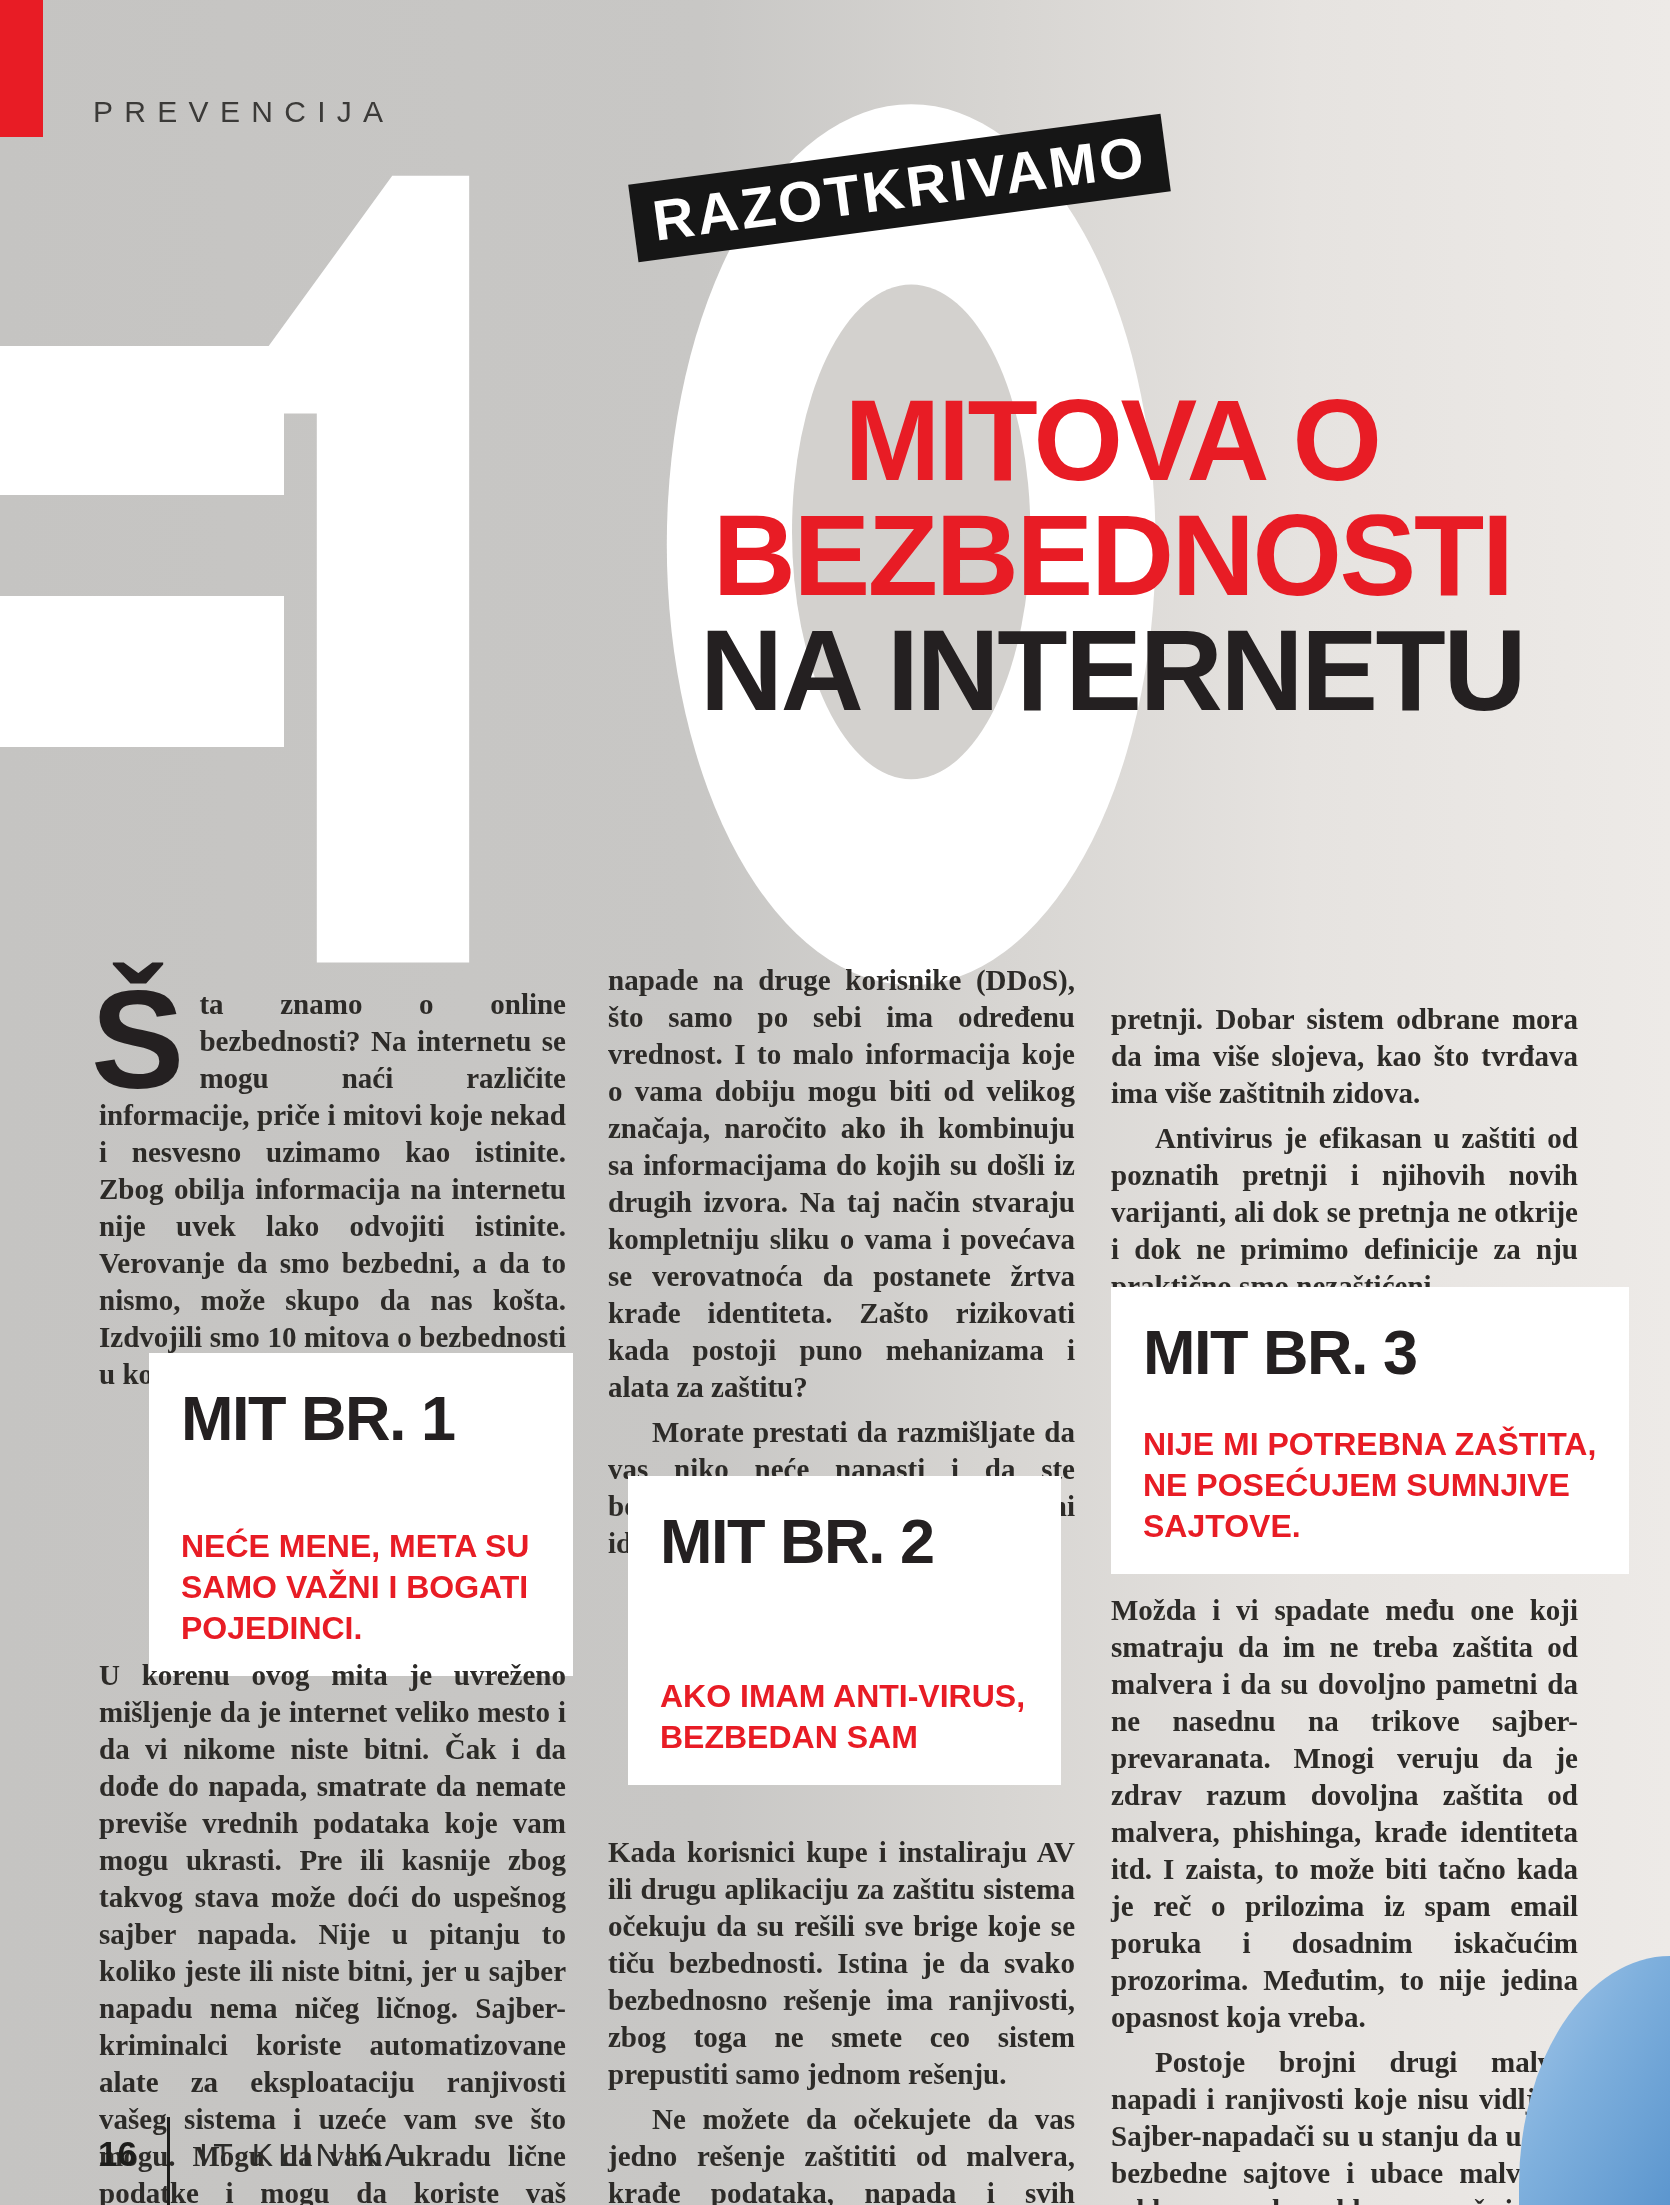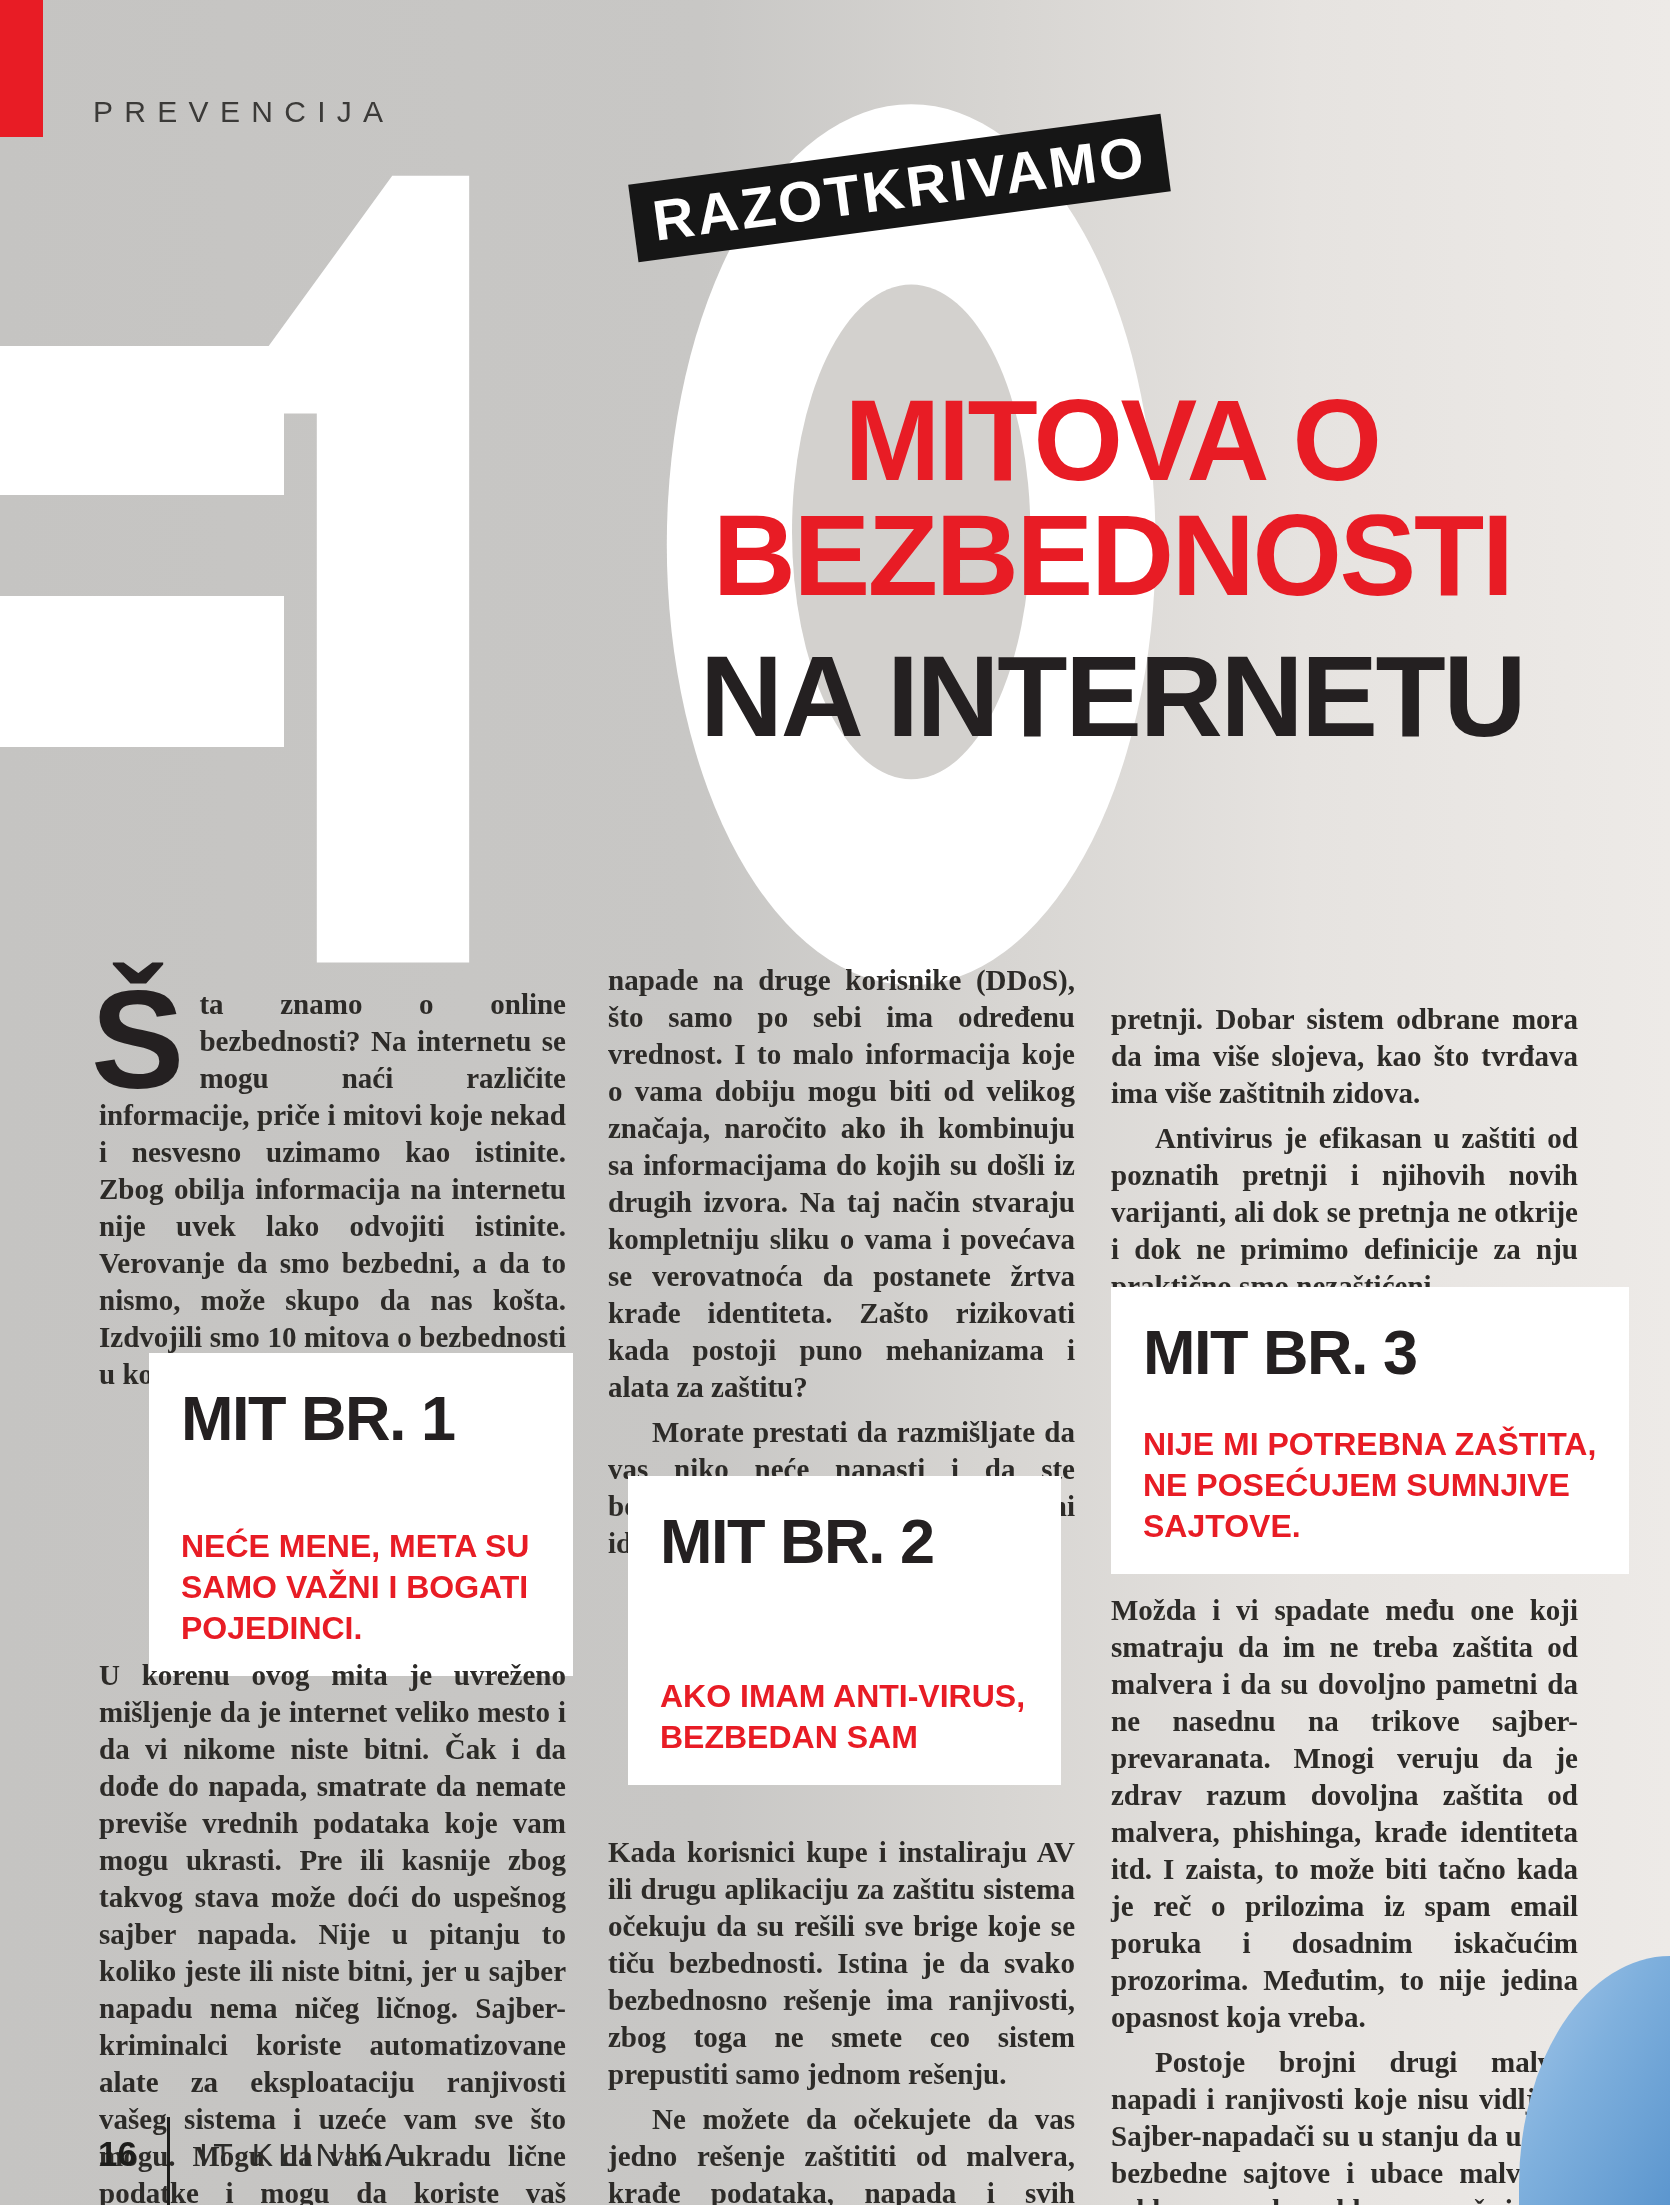--- a/index.html
+++ b/index.html
@@ -29,21 +29,21 @@
     transform:rotate(-7.6deg);
     display:flex;align-items:center;justify-content:center;
   }
   .badge span{
     color:#ffffff;font-weight:bold;font-size:57px;letter-spacing:3px;
   }
   
   .headline{left:700px;top:383px;line-height:115px;font-weight:bold;letter-spacing:-2.3px;text-align:center;}
   .headline .l{font-size:115px;white-space:nowrap;}
   .headline .red{color:#e81c25;}
-  .headline .blk{color:#242021;margin-top:26px;}
+  .headline .blk{color:#242021;}
   
   .body-col{
     width:483px;
     font-family:"Liberation Serif",serif;
     font-size:29px;line-height:37px;color:#2d2b28;
     text-align:justify;
   }
   .body-col p{margin:8px;font-weight:bold;}
   .body-col p.indent{text-indent:44px;}
   .dropcap{

